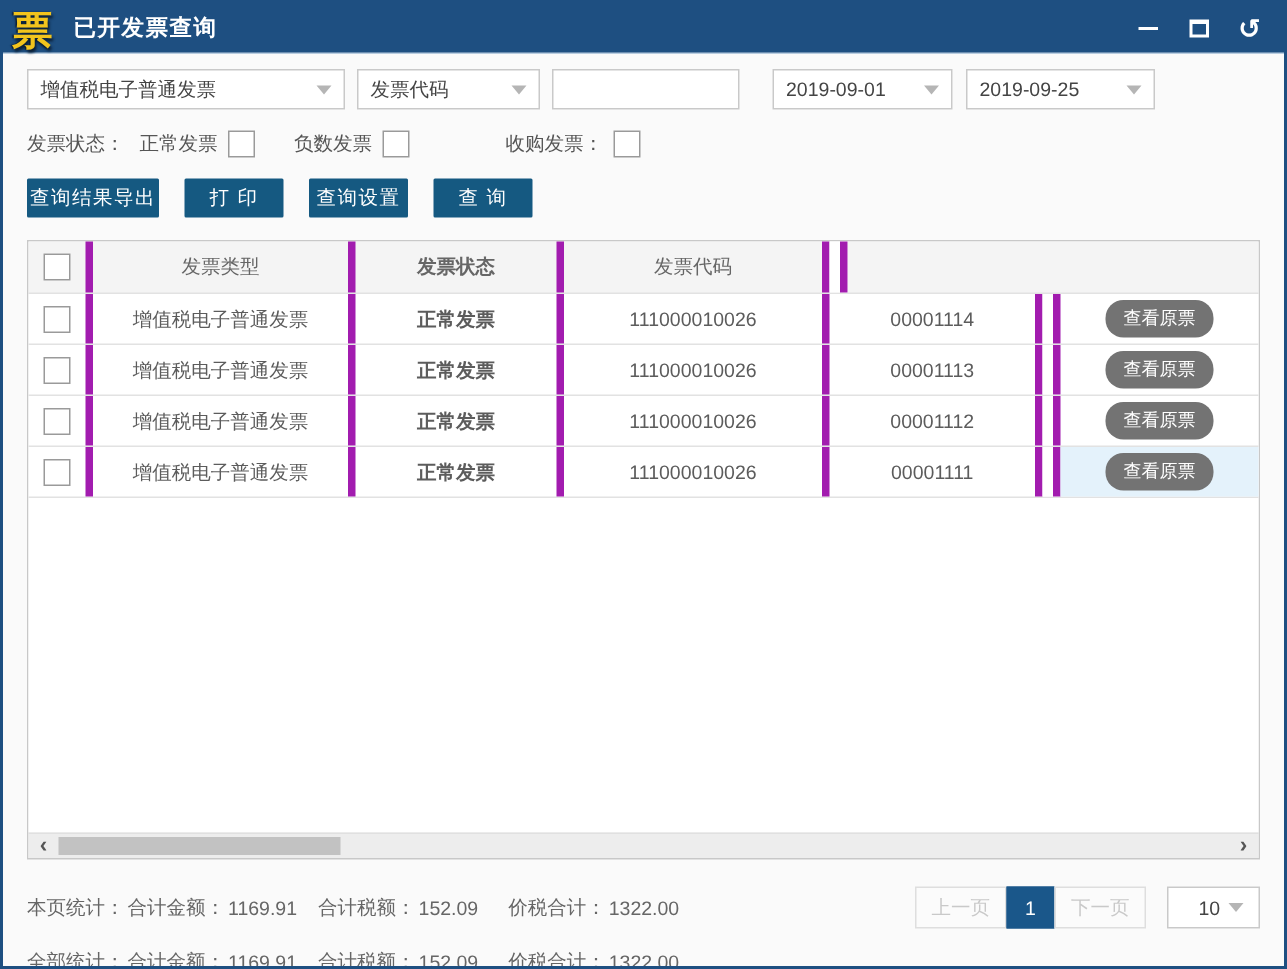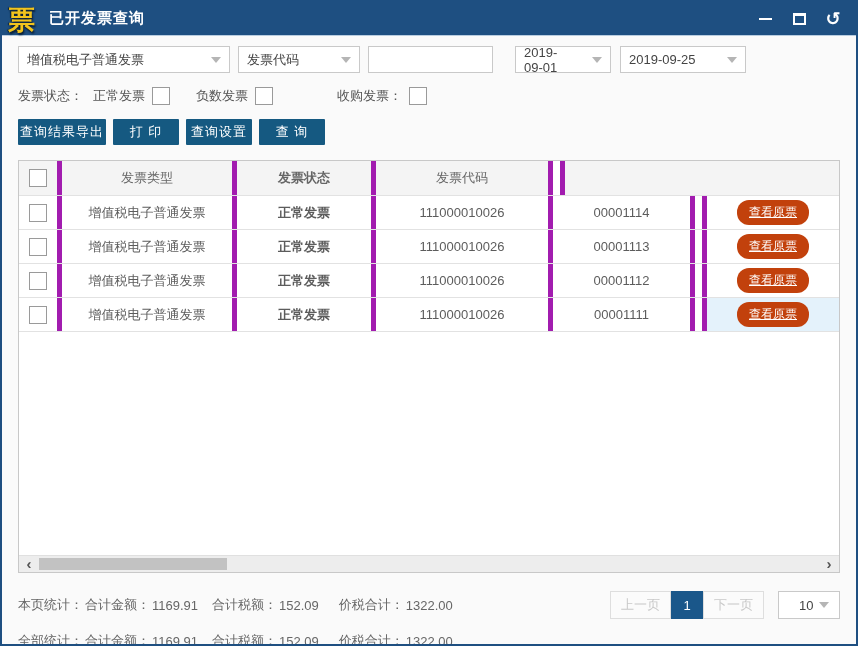--- a/index.html
+++ b/index.html
@@ -34,31 +34,31 @@
   .selbox, .txtinput {
     height:27px; background:#fff; border:1px solid #c9c9c9;
     display:flex; align-items:center; padding:0 8px; color:#444;
   }
   .selbox { justify-content:space-between; cursor:pointer; }
   .chev { width:0; height:0; border-left:5px solid transparent; border-right:5px solid transparent; border-top:6px solid #b5b5b5; margin-left:6px; }
   .sel-type { width:212px; }
   .sel-field { width:122px; margin-left:8px; }
   .txtinput { width:125px; margin-left:8px; }
   .txtinput input { border:none; outline:none; width:100%; font:inherit; background:transparent; }
-  .sel-date1 { width:96px; margin-left:22px;gap:14px; }
+  .sel-date1 { width:120px; margin-left:22px;gap:14px; }
   .sel-date2 { width:126px; margin-left:9px; }
   
   .status-row { margin-top:14px; display:flex; align-items:center; color:#555; }
   .status-label { margin-right:10px; }
   .cb-group { display:flex; align-items:center; }
   .cb-group .g-label { margin-right:7px; }
   .checkbox { width:18px; height:18px; background:#fff; border:1px solid #9a9a9a; cursor:pointer; }
   .gap24 { margin-left:26px; } .gap60 { margin-left:64px; }
   
-  .btn-row { margin-top:14px; display:flex; align-items:center; gap:7px; }
+  .btn-row { margin-top:14px; display:flex; align-items:center; gap:17px; }
   .blue-btn {
     background:#155981; color:#fff; border:none; height:26px; padding:0 14px;
     font:inherit; font-size:13px; letter-spacing:1px; cursor:pointer; border-radius:1px;
   }
   .btn-export { width:88px; padding:0; } .btn-print,.btn-settings,.btn-query { width:66px; padding:0; }
   
   .grid {
     margin-top:15px; height:413px; background:#fff; border:1px solid #c8c8c8;
     display:flex; flex-direction:column;
   }
@@ -69,22 +69,22 @@
     border-right:5px solid #a21caf; overflow:hidden; white-space:nowrap;
   }
   .c-check { flex:0 0 43px; } .c-type { flex:0 0 175px; } .c-status { flex:0 0 139px;font-weight:bold; }
   .c-code { flex:0 0 177px; } .c-number { flex:0 0 142px; } .c-gap { flex:0 0 12px; background:#fff; }
   .c-op { flex:1; border-right:none; }
   .t-head .c-gap { background:#fff; }
   .sort-icon { display:inline-flex; flex-direction:column; align-items:center; margin-left:8px; cursor:pointer; }
   .tri-up { width:0;height:0;border-left:4px solid transparent;border-right:4px solid transparent;border-bottom:5px solid #999; }
   .tri-down { width:0;height:0;border-left:4px solid transparent;border-right:4px solid transparent;border-top:5px solid #999; margin-top:2px; }
   .action-btn {
-    background:#c2410c; color:#fff; border:none; font:inherit; font-size:12px;
-    padding:4px 12px; border-radius:12px; cursor:pointer;text-decoration:underline;
+    background:#737373; color:#fff; border:none; font:inherit; font-size:12px;
+    padding:4px 12px; border-radius:12px; cursor:pointer;
   }
   .op-hl { background:#e4f2fb; }
   .t-spacer { flex:1; background:#fff; }
   
   .hscroll { flex:0 0 17px; background:#ededed; position:relative; border-top:1px solid #e0e0e0; }
   .hs-arrow {
     position:absolute; top:0; width:16px; height:16px; display:flex; align-items:center; justify-content:center;
     color:#555; font-size:15px; font-weight:bold; cursor:pointer; line-height:14px;
   }
   .hs-left { left:2px; } .hs-right { right:2px; }

